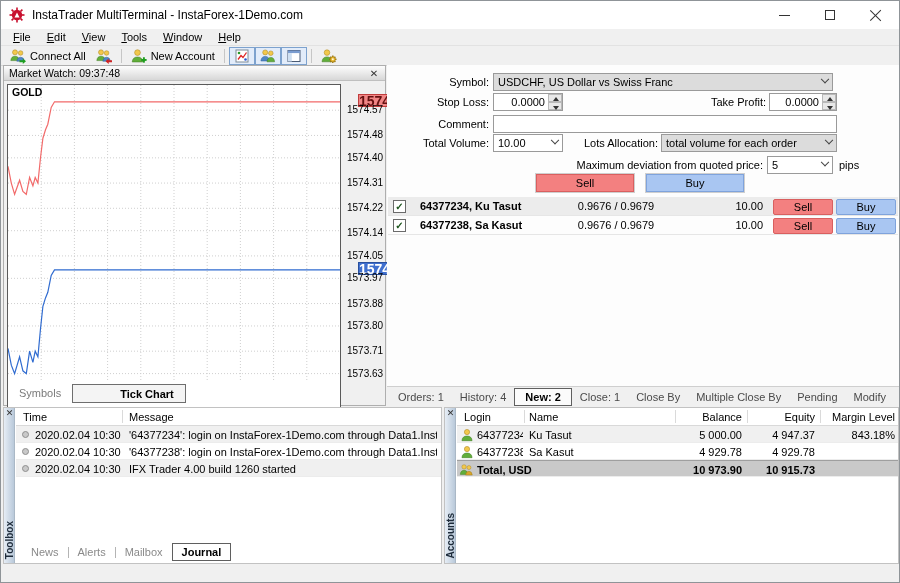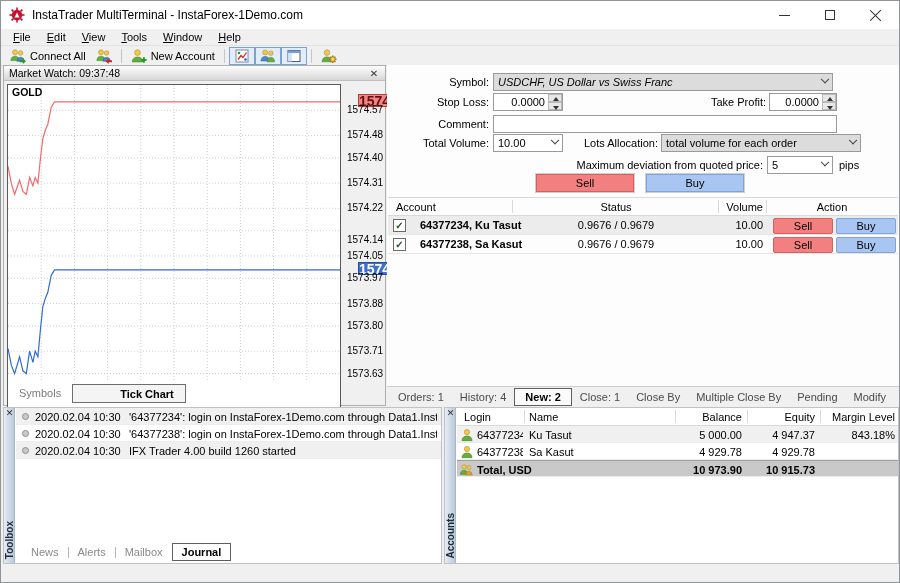--- a/index.html
+++ b/index.html
@@ -284,39 +284,39 @@
       <div class="gold-label">GOLD</div>
     </div>
     <div class="y-axis" id="y-axis">
       <div class="price-box ask-box" id="ask-box" style="top: 9.81132px;">1574.60</div>
       <div class="price-box bid-box" id="bid-box" style="top: 177.925px;">1574.00</div>
     <div class="ytick" style="top: 20.217px;">1574.57</div>
         <div class="ytick" style="top: 45.434px;">1574.48</div>
         <div class="ytick" style="top: 67.8491px;">1574.40</div>
         <div class="ytick" style="top: 93.066px;">1574.31</div>
         <div class="ytick" style="top: 118.283px;">1574.22</div>
-        <div class="ytick" style="top: 150px;">1574.14</div>
+        <div class="ytick" style="top: 143px;">1574.14</div>
         <div class="ytick" style="top: 165.915px;">1574.05</div>
         <div class="ytick" style="top: 188.33px;">1573.97</div>
         <div class="ytick" style="top: 213.547px;">1573.88</div>
         <div class="ytick" style="top: 235.962px;">1573.80</div>
         <div class="ytick" style="top: 261.179px;">1573.71</div>
         <div class="ytick" style="top: 283.594px;">1573.63</div>
       </div>
     <div class="mw-tabs">
       <div class="mtab">Symbols</div>
       <div class="mtab active">Tick Chart</div>
     </div>
   </div>
 
   <div class="trade-panel">
 
     <div class="frow" style="top:8px; left:0; right:0;">
       <div class="flabel" style="left:0; width:102px;">Symbol:</div>
-      <div class="select gray" style="left:106px; width:340px;font-style:italic;">
+      <div class="select gray" style="left:106px; width:340px;">
         <span class="selval">USDCHF,  US Dollar vs Swiss Franc</span>
         <span class="chev"></span>
       </div>
     </div>
 
     <div class="frow" style="top:28px; left:0; right:0;">
       <div class="flabel" style="left:0; width:102px;">Stop Loss:</div>
       <div class="spin" style="left:106px; width:70px;">
         <span class="spinval">0.0000</span>
         <span class="spinbtns">
@@ -341,50 +341,41 @@
       </div>
     </div>
 
     <div class="frow" style="top:69px; left:0; right:0;">
       <div class="flabel" style="left:0; width:102px;">Total Volume:</div>
       <div class="select" style="left:106px; width:70px;">
         <span class="selval">10.00</span>
         <span class="chev"></span>
       </div>
       <div class="flabel" style="left:150px; width:121px;">Lots Allocation:</div>
-      <div class="select gray" style="left:274px; width:200px;">
+      <div class="select gray" style="left:274px; width:176px;">
         <span class="selval">total volume for each order</span>
         <span class="chev"></span>
       </div>
     </div>
 
     <div class="frow" style="top:91px; left:0; right:0;">
       <div class="flabel" style="left:100px; width:276px;">Maximum deviation from quoted price:</div>
       <div class="select" style="left:380px; width:66px;">
         <span class="selval">5</span>
         <span class="chev"></span>
       </div>
       <div class="flabel" style="left:452px; width:30px; text-align:left;">pips</div>
     </div>
 
     <div class="frow" style="top:109px; left:0; right:0;">
       <div class="bigbtn sellc" style="left:149px; width:98px;">Sell</div>
       <div class="bigbtn buyc" style="left:259px; width:98px;">Buy</div>
     </div>
 
     <div class="otable">
-      <div class="ohead">
-        <div class="hc" style="left:8px;">Account</div>
-        <div class="hc" style="left:125px; width:206px; text-align:center;">Status</div>
-        <div class="hc" style="left:331px; width:44px; text-align:right;">Volume</div>
-        <div class="hc" style="left:379px; width:130px; text-align:center;">Action</div>
-        <div class="colline" style="left:124px;"></div>
-        <div class="colline" style="left:330px;"></div>
-        <div class="colline" style="left:378px;"></div>
-      </div>
       <div class="orow alt">
         <div class="checkbox">✓</div>
         <div class="acct">64377234, Ku Tasut</div>
         <div class="stat">0.9676 / 0.9679</div>
         <div class="vol">10.00</div>
         <div class="rbtn sellc" style="left:385px;">Sell</div>
         <div class="rbtn buyc" style="left:448px;">Buy</div>
       </div>
       <div class="orow">
         <div class="checkbox">✓</div>
@@ -415,20 +406,25 @@
       <div class="tsep"></div>
     </div>
   </div>
 
   <div class="bpanel" style="left:2px; width:439px;">
     <div class="strip">
       <span class="px2">✕</span>
       <span class="vlabel">Toolbox</span>
     </div>
     <div class="bcontent">
+      <div class="bhead">
+        <div class="hc" style="left:7px;">Time</div>
+        <div class="hc" style="left:113px;">Message</div>
+        <div class="colline" style="left:106px;"></div>
+      </div>
       <div class="brow alt">
         <span class="jdot"></span>
         <div class="cell" style="left:19px; width:86px;">2020.02.04 10:30:4...</div>
         <div class="cell" style="left:113px; right:4px;">'64377234': login on InstaForex-1Demo.com through Data1.InstaForex-1...</div>
       </div>
       <div class="brow">
         <span class="jdot"></span>
         <div class="cell" style="left:19px; width:86px;">2020.02.04 10:30:4...</div>
         <div class="cell" style="left:113px; right:4px;">'64377238': login on InstaForex-1Demo.com through Data1.InstaForex-1...</div>
       </div>

